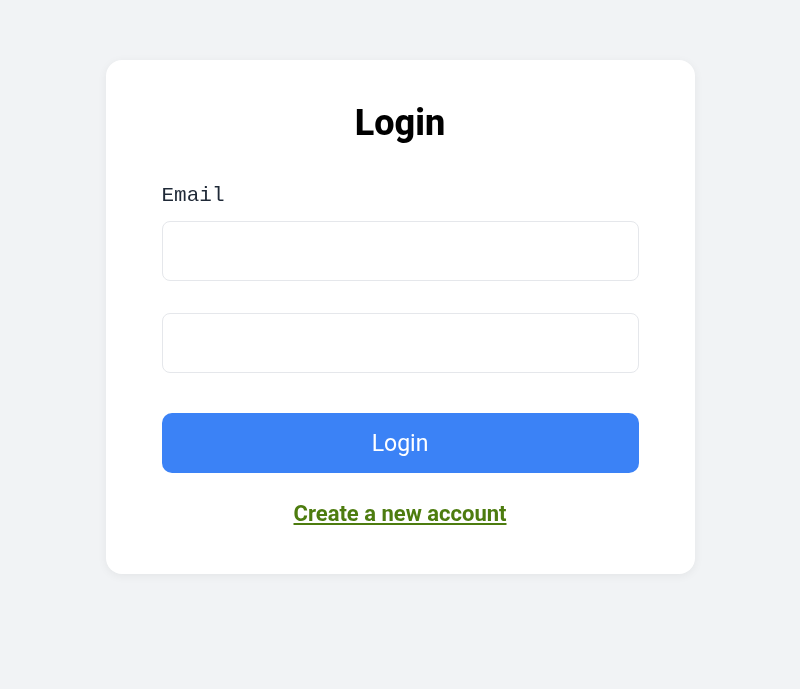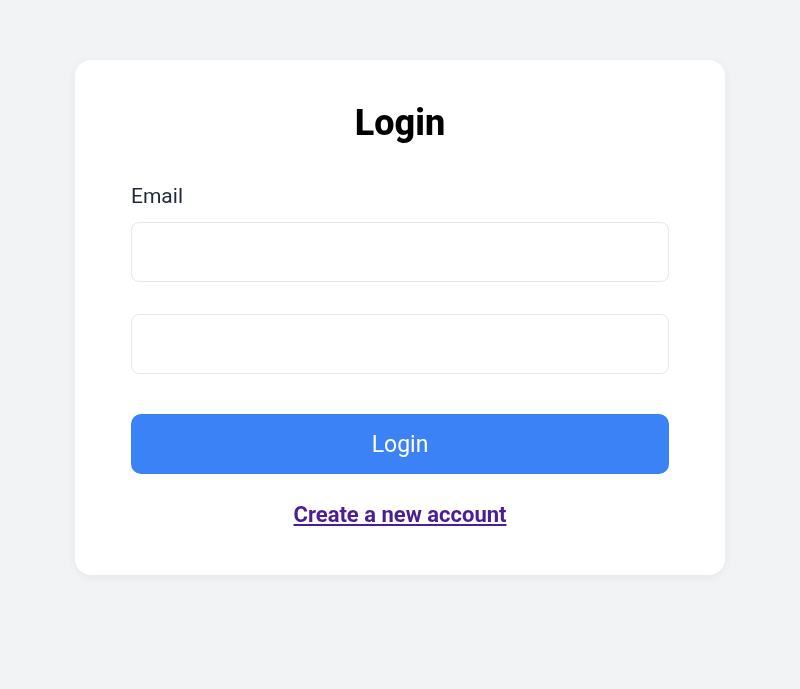--- a/index.html
+++ b/index.html
@@ -14,32 +14,33 @@
       height: 689px;
       display: flex;
       align-items: flex-start;
       justify-content: center;
       padding-top: 60px;
     }
     .login-card {
       background-color: #ffffff;
       border-radius: 16px;
       box-shadow: 0 2px 10px rgba(0, 0, 0, 0.06);
-      width: 650px;
+      width: 589px;
       padding: 42px 56px 48px 56px;
     }
     .login-title {
       font-size: 36px;
       font-weight: 800;
       color: #000000;
       text-align: center;
       margin-bottom: 40px;
     }
     .form-group {
       margin-bottom: 32px;
+      font-family: Liberation Mono, monospace;
     }
     .form-label {
       display: block;
       font-size: 21px;
       color: #1f2937;
       margin-bottom: 14px;
       font-weight: 400;
     }
     .form-input {
       width: 100%;
@@ -62,21 +63,21 @@
       font-weight: 400;
       cursor: pointer;
       font-family: inherit;
       margin-top: 8px;
       margin-bottom: 28px;
     }
     .create-account-container {
       text-align: center;
     }
     .create-account-link {
-      color: #4c1d95;
+      color: #4d7c0f;
       font-size: 22px;
       font-weight: 700;
       text-decoration: underline;
       cursor: pointer;
     }
   </style>
 </head>
 <body>
 
 <div class="login-card">

